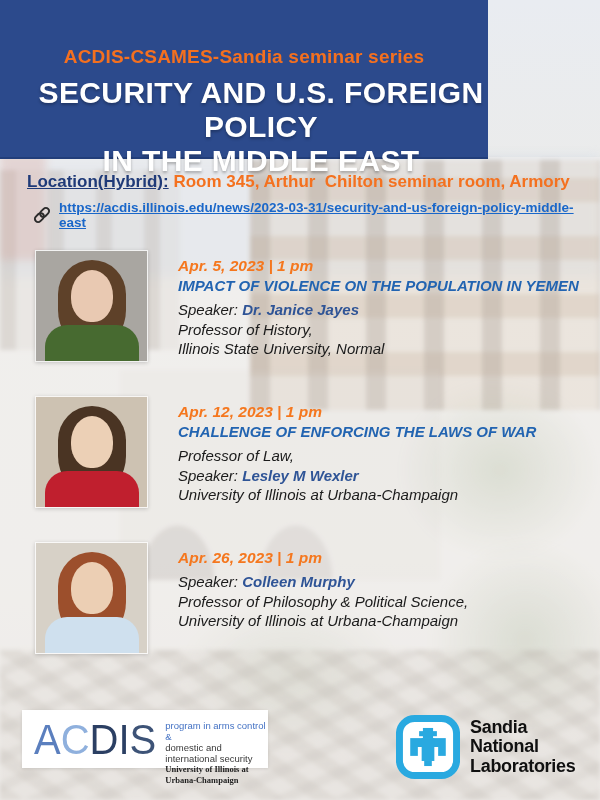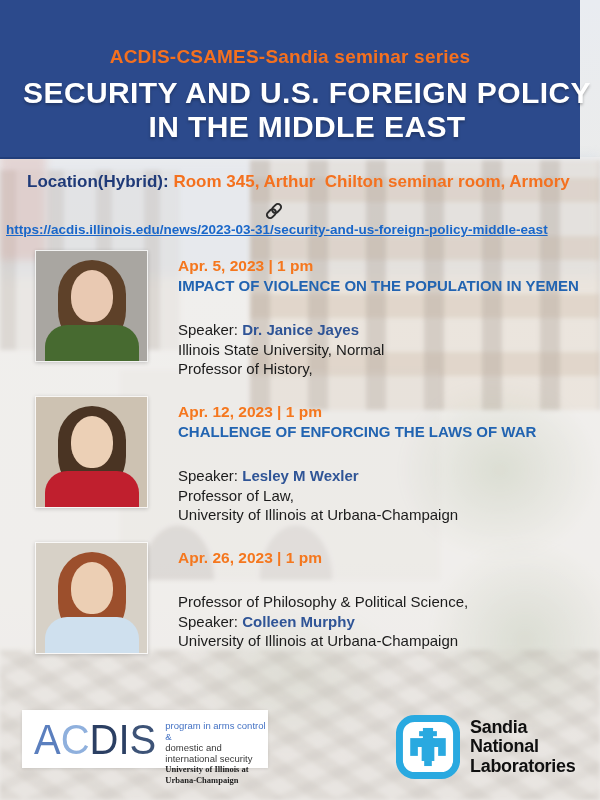--- a/index.html
+++ b/index.html
@@ -32,51 +32,51 @@
   .bg-trees3{left:180px;top:600px;width:220px;height:150px;border-radius:50%;
     background:radial-gradient(closest-side, rgba(120,140,95,.22), rgba(120,140,95,0));filter:blur(5px)!important;}
   .bg-rubble{left:0;top:650px;width:600px;height:150px;
     background:
       repeating-linear-gradient(35deg, rgba(140,128,112,.20) 0 14px, rgba(0,0,0,0) 14px 30px),
       repeating-linear-gradient(-25deg, rgba(120,110,98,.14) 0 10px, rgba(0,0,0,0) 10px 26px),
       rgba(175,166,152,.18);}
   .bg-veil{left:0;top:157px;width:600px;height:643px;background:rgba(246,245,243,.45);filter:none!important;}
 
   
-  .banner{position:absolute;left:0;top:0;width:580px;height:157px;background:#2c4a8c;border-bottom:2px solid #223e7a;}
+  .banner{position:absolute;left:0;top:0;width:488px;height:157px;background:#2c4a8c;border-bottom:2px solid #223e7a;}
   .series{position:absolute;left:0;top:46px;width:100%;text-align:center;
     color:#f4701f;font-size:19px;font-weight:bold;letter-spacing:.2px;}
   .main-title{position:absolute;left:0;top:76px;width:100%;text-align:center;color:#ffffff;
     font-size:30px;font-weight:bold;line-height:34px;letter-spacing:.4px;
     text-shadow:0 2px 3px rgba(0,0,0,.28);margin-left:17px;}
 
   
   .location{position:absolute;left:27px;top:172px;font-size:17px;font-weight:bold;}
-  .location .loc-label{color:#1f3a78;}
+  .location .loc-label{color:#1f3a78;text-decoration:underline;}
   .location .loc-value{color:#f4711f;white-space:pre-wrap;}
-  .linkrow{position:absolute;left:0;top:200px;display:flex;align-items:center;flex-direction:column;}
+  .linkrow{position:absolute;left:31px;top:200px;display:flex;align-items:center;}
   .linkrow svg{width:22px;height:22px;flex:0 0 auto;}
   .linkrow a{margin-left:6px;color:#1a67c9;font-size:13.5px;font-weight:bold;text-decoration:underline;}
 
   
   .sem{position:absolute;left:35px;width:550px;display:flex;}
   .sem-1{top:250px;} .sem-2{top:396px;} .sem-3{top:542px;}
   .photo{position:relative;width:113px;height:112px;flex:0 0 auto;overflow:hidden;
     background:var(--bg,#b5b2ad);border:1px solid rgba(255,255,255,.85);
     box-shadow:0 1px 4px rgba(0,0,0,.18);box-sizing:border-box;}
   .photo .hair{position:absolute;left:50%;transform:translateX(-50%);top:9px;width:68px;height:86px;
     border-radius:34px 34px 42% 42%;background:var(--hair,#553b28);}
   .photo .face{position:absolute;left:50%;transform:translateX(-50%);top:19px;width:42px;height:52px;
     border-radius:50% 50% 46% 46%;background:var(--skin,#e9c9b0);}
   .photo .torso{position:absolute;left:50%;transform:translateX(-50%);bottom:-6px;width:94px;height:42px;
     border-radius:22px 22px 0 0;background:var(--top,#888);}
-  .sem-text{padding:6px 0 0 30px;}
+  .sem-text{padding:6px 0 0 30px;font-style:italic;}
   .sem-date{color:#f5771e;font-size:15.5px;font-weight:bold;line-height:20px;}
   .sem-title{color:#2264b1;font-size:15px;font-weight:bold;line-height:20px;}
-  .sem-meta{margin-top:24px;font-size:15px;line-height:19.5px;color:#1b1b1b;}
+  .sem-meta{margin-top:4px;font-size:15px;line-height:19.5px;color:#1b1b1b;}
   .speaker-name{color:#2f5496;font-weight:bold;}
 
   
   .acdis-box{position:absolute;left:22px;top:710px;width:246px;height:58px;background:#ffffff;
     display:flex;align-items:center;padding:0 0 0 12px;box-sizing:border-box;box-shadow:0 1px 3px rgba(0,0,0,.10);}
   .acdis-word{font-size:40px;line-height:40px;letter-spacing:0;transform:scaleY(1.04);}
   .acdis-tag{margin-left:9px;line-height:12px;}
   .acdis-tag .t1{color:#4472c4;font-size:9.5px;line-height:11px;margin-top:28px;}
   .acdis-tag .t2{color:#3a3a3a;font-size:9.5px;line-height:11px;}
   .acdis-tag .t3{color:#1f1f1f;font-size:8.5px;line-height:11px;font-family:"Liberation Serif",serif;font-weight:bold;}
@@ -128,54 +128,54 @@
     <div class="photo" style="--bg:#a9a6a1;--hair:#5e4129;--top:#476a30;--skin:#e9c9b2">
       <div class="hair"></div>
       <div class="face"></div>
       <div class="torso"></div>
     </div>
     <div class="sem-text">
       <div class="sem-date">Apr. 5, 2023 | 1 pm</div>
       <div class="sem-title">IMPACT OF VIOLENCE ON THE POPULATION IN YEMEN</div>
       <div class="sem-meta">
         <div><span>Speaker: </span><span class="speaker-name">Dr. Janice Jayes</span></div>
+        <div>Professor of History,</div>
         <div>Illinois State University, Normal</div>
-        <div>Professor of History,</div>
       </div>
     </div>
   </div>
 
   <div class="sem sem-2">
     <div class="photo" style="--bg:#cdc2b2;--hair:#4a3423;--top:#c01f2e;--skin:#ecd0b6">
       <div class="hair"></div>
       <div class="face"></div>
       <div class="torso"></div>
     </div>
     <div class="sem-text">
       <div class="sem-date">Apr. 12, 2023 | 1 pm</div>
       <div class="sem-title">CHALLENGE OF ENFORCING THE LAWS OF WAR</div>
       <div class="sem-meta">
+        <div>Professor of Law,</div>
         <div><span>Speaker: </span><span class="speaker-name">Lesley M Wexler</span></div>
-        <div>Professor of Law,</div>
         <div>University of Illinois at Urbana-Champaign</div>
       </div>
     </div>
   </div>
 
   <div class="sem sem-3">
     <div class="photo" style="--bg:#d7d1c7;--hair:#9c4f2c;--top:#cfe0ee;--skin:#eccfb4">
       <div class="hair"></div>
       <div class="face"></div>
       <div class="torso"></div>
     </div>
     <div class="sem-text">
       <div class="sem-date">Apr. 26, 2023 | 1 pm</div>
       <div class="sem-meta">
+        <div><span>Speaker: </span><span class="speaker-name">Colleen Murphy</span></div>
         <div>Professor of Philosophy &amp; Political Science,</div>
-        <div><span>Speaker: </span><span class="speaker-name">Colleen Murphy</span></div>
         <div>University of Illinois at Urbana-Champaign</div>
       </div>
     </div>
   </div>
 
   <div class="acdis-box">
     <div class="acdis-word">
       <span style="color:#5b7fbe">A</span><span style="color:#8fb0dd">C</span><span style="color:#2b3f63">D</span><span style="color:#2b3f63">I</span><span style="color:#3d5377">S</span>
     </div>
     <div class="acdis-tag">

